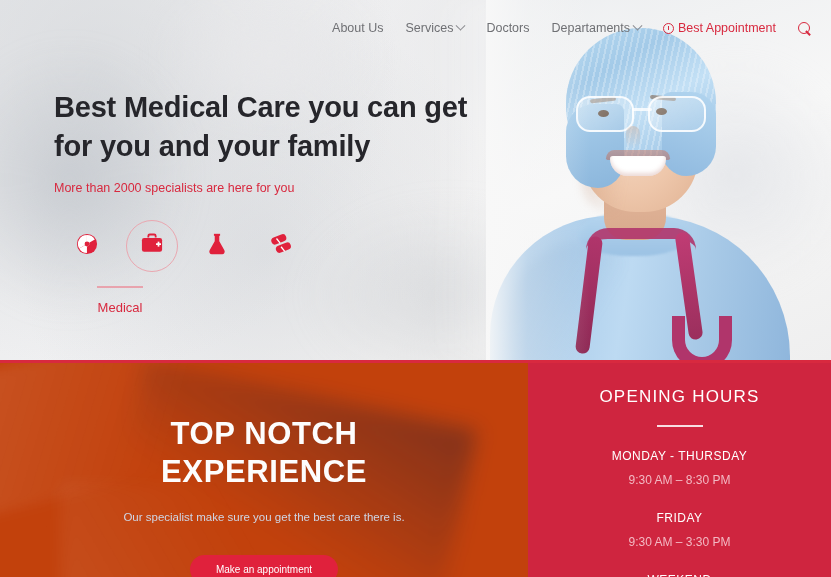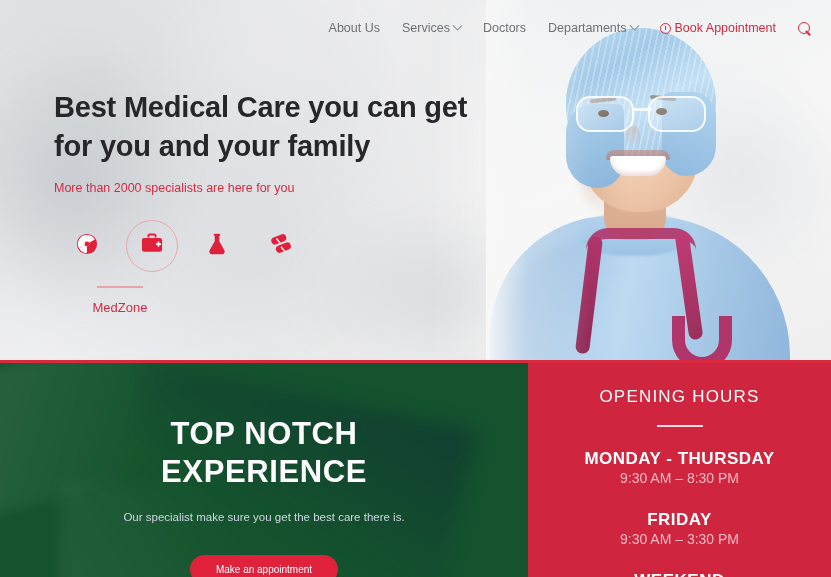--- a/index.html
+++ b/index.html
@@ -132,43 +132,43 @@
   .svc-caption{margin-top:12px;text-align:center;width:132px;}
   .svc-bar{width:46px;height:2px;background:#e8a3ad;margin:0 auto 12px;}
   .svc-title{font-size:13px;color:#d8293f;}
   .svc-note{margin-top:4px;font-size:10.5px;color:#6d6e72;}
 
   
   .divider{position:absolute;left:0;top:360px;width:831px;height:3px;background:#d8293f;z-index:12;}
 
   .blue{position:absolute;left:0;top:363px;width:528px;height:214px;
     background:linear-gradient(135deg,#24407c 0%,#1f3straight 0%,#223c74 40%,#1e3straight 0%,#203666 100%);
-    background-color:#14532d;overflow:hidden;}
+    background-color:#c2410c;overflow:hidden;}
   .blue-sh1{position:absolute;left:-40px;top:-20px;width:300px;height:140px;
     background:linear-gradient(120deg, rgba(255,255,255,.10), rgba(255,255,255,0) 70%);
     transform:rotate(-14deg);filter:blur(6px);}
   .blue-sh2{position:absolute;left:120px;top:30px;width:340px;height:200px;
     background:linear-gradient(200deg, rgba(10,22,55,.35), rgba(10,22,55,0) 65%);
     transform:rotate(12deg);filter:blur(10px);}
   .blue-sh3{position:absolute;left:60px;top:120px;width:260px;height:120px;
     background:linear-gradient(60deg, rgba(255,255,255,.07), rgba(255,255,255,0) 70%);
     filter:blur(8px);}
   .blue-inner{position:absolute;inset:0;z-index:5;text-align:center;padding-top:52px;}
   .blue-title{font-size:31px;line-height:1.22;font-weight:bold;color:#fdfdfd;letter-spacing:.6px;}
   .blue-sub{margin-top:20px;font-size:11.5px;color:#cfd6e6;}
   .blue-btn{margin:32px auto 0;width:148px;height:29px;background:#e0213c;color:#fff;
     border-radius:16px;font-size:10px;display:flex;align-items:center;justify-content:center;
     cursor:pointer;border:none;font-family:inherit;}
 
   .redpanel{position:absolute;left:528px;top:363px;width:303px;height:214px;
     background:#cf253f;overflow:hidden;text-align:center;}
   .rp-title{margin-top:24px;font-size:17px;font-weight:normal;color:#fff;letter-spacing:1.2px;}
   .rp-rule{width:46px;height:2px;background:rgba(255,255,255,.85);margin:18px auto 0;}
-  .rp-day{margin-top:22px;font-size:17px;font-weight:bold;color:#fff;letter-spacing:.5px;}
-  .rp-time{margin-top:1px;font-size:14px;color:#f3b9c3;}
+  .rp-day{margin-top:22px;font-size:12px;font-weight:normal;color:#fff;letter-spacing:.5px;}
+  .rp-time{margin-top:10px;font-size:12px;color:#f3b9c3;}
   .rp-day2{margin-top:24px;}
   .rp-day3{margin-top:24px;}
 </style>
 </head>
 <body>
 
 <div class="page">
 
   <section class="hero">
     <div class="hero-blur-a"></div>
@@ -219,21 +219,21 @@
         </span>
         <span class="nav-item">
           <span>Doctors</span>
         </span>
         <span class="nav-item">
           <span>Departaments</span>
           <i class="chev"></i>
         </span>
         <span class="nav-book">
           <i class="clock-ico"></i>
-          <span>Book Appointment</span>
+          <span>Best Appointment</span>
         </span>
         <span class="search-ico"></span>
       </nav>
     </header>
 
     <div class="hero-copy">
       <h1 class="hero-title">
         <span>Best Medical Care you can get</span><br>
         <span>for you and your family</span>
       </h1>
@@ -280,21 +280,21 @@
               <rect x="1" y="3" width="17" height="8" rx="4" fill="#e0213c" transform="rotate(-22 9.5 7)"></rect>
               <rect x="6" y="12" width="17" height="8" rx="4" fill="#e0213c" transform="rotate(-22 14.5 16)"></rect>
               <path d="M7 6 L11 11" stroke="#fff" stroke-width="1.4"></path>
               <path d="M12 15 L16 20" stroke="#fff" stroke-width="1.4"></path>
             </svg>
           </span>
         </div>
       </div>
       <div class="svc-caption">
         <div class="svc-bar"></div>
-        <div class="svc-title">MedZone</div>
+        <div class="svc-title">Medical</div>
       </div>
     </div>
   </section>
 
   <div class="divider"></div>
 
   <section class="blue">
     <div class="blue-sh1"></div>
     <div class="blue-sh2"></div>
     <div class="blue-sh3"></div>

